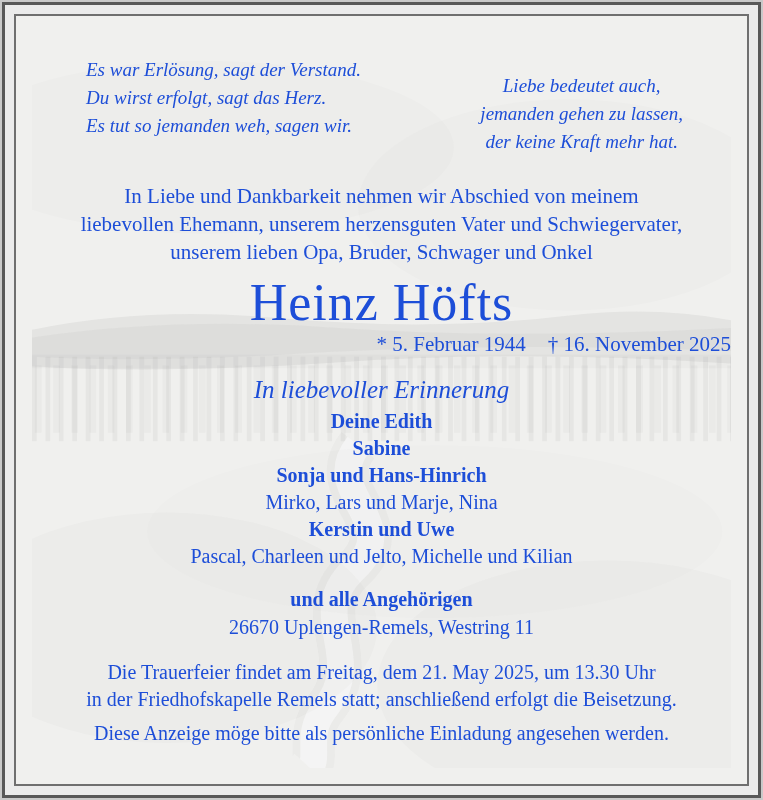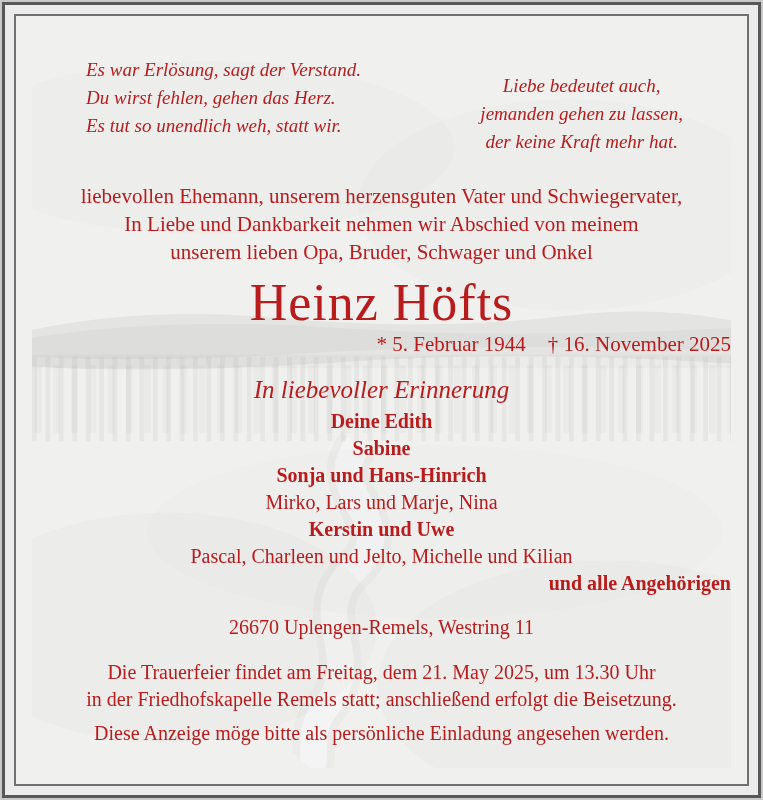--- a/index.html
+++ b/index.html
@@ -2,21 +2,21 @@
 <html><head>
 <meta charset="utf-8">
 <style>
   html, body { margin: 0; padding: 0; background: #ffffff; }
   .page {
     position: relative;
     width: 763px;
     height: 800px;
     background: #c9c9c9;
     font-family: "Liberation Serif", "DejaVu Serif", serif;
-    color: #b91c1c;
+    color: #1d4ed8;
     overflow: hidden;
   }
   .frame-outer {
     position: absolute;
     inset: 2px;
     border: 3px solid #585858;
     background: #ebebeb;
   }
   .frame-inner {
     position: absolute;
@@ -78,21 +78,21 @@
     line-height: 26px;
   }
   .mourners {
     top: 377px;
     text-align: center;
     font-size: 20px;
     line-height: 25px;
   }
   .mourners .m-line { margin-bottom: 2px; }
   .mourners .bold { font-weight: bold; }
-  .mourners .last { margin-top: 2px; text-align: right; }
+  .mourners .last { margin-top: 18px; }
   .address {
     top: 584px;
     text-align: center;
     font-size: 20px;
   }
   .funeral {
     top: 627px;
     text-align: center;
     font-size: 20px;
     line-height: 27px;
@@ -121,32 +121,32 @@
         <rect x="0" y="336" width="729" height="14" fill="rgba(110,110,110,0.05)"></rect>
         <path d="M340,430 C300,480 390,510 335,560 C285,608 350,650 305,705 C285,730 300,755 290,766" fill="none" stroke="rgba(255,255,255,0.75)" stroke-width="28"></path>
         <path d="M340,430 C300,480 390,510 335,560 C285,608 350,650 305,705 C285,730 300,755 290,766" fill="none" stroke="rgba(120,120,120,0.05)" stroke-width="44"></path>
         <ellipse cx="140" cy="620" rx="220" ry="120" fill="rgba(120,120,120,0.04)"></ellipse>
         <ellipse cx="600" cy="680" rx="240" ry="130" fill="rgba(120,120,120,0.04)"></ellipse>
         <ellipse cx="420" cy="520" rx="300" ry="90" fill="rgba(120,120,120,0.025)"></ellipse>
       </svg>
 
       <div class="poem poem-left">
         <div>Es war Erlösung, sagt der Verstand.</div>
-        <div>Du wirst fehlen, gehen das Herz.</div>
-        <div>Es tut so unendlich weh, statt wir.</div>
+        <div>Du wirst erfolgt, sagt das Herz.</div>
+        <div>Es tut so jemanden weh, sagen wir.</div>
       </div>
       <div class="poem poem-right">
         <div>Liebe bedeutet auch,</div>
         <div>jemanden gehen zu lassen,</div>
         <div>der keine Kraft mehr hat.</div>
       </div>
 
       <div class="block intro">
+        <div>In Liebe und Dankbarkeit nehmen wir Abschied von meinem</div>
         <div>liebevollen Ehemann, unserem herzensguten Vater und Schwiegervater,</div>
-        <div>In Liebe und Dankbarkeit nehmen wir Abschied von meinem</div>
         <div>unserem lieben Opa, Bruder, Schwager und Onkel</div>
       </div>
 
       <h1 class="block deceased-name">Heinz Höfts</h1>
       <div class="block dates">
         <span class="birth">* 5. Februar 1944</span><span>† 16. November 2025</span>
       </div>
 
       <div class="block remembrance">In liebevoller Erinnerung</div>
 

